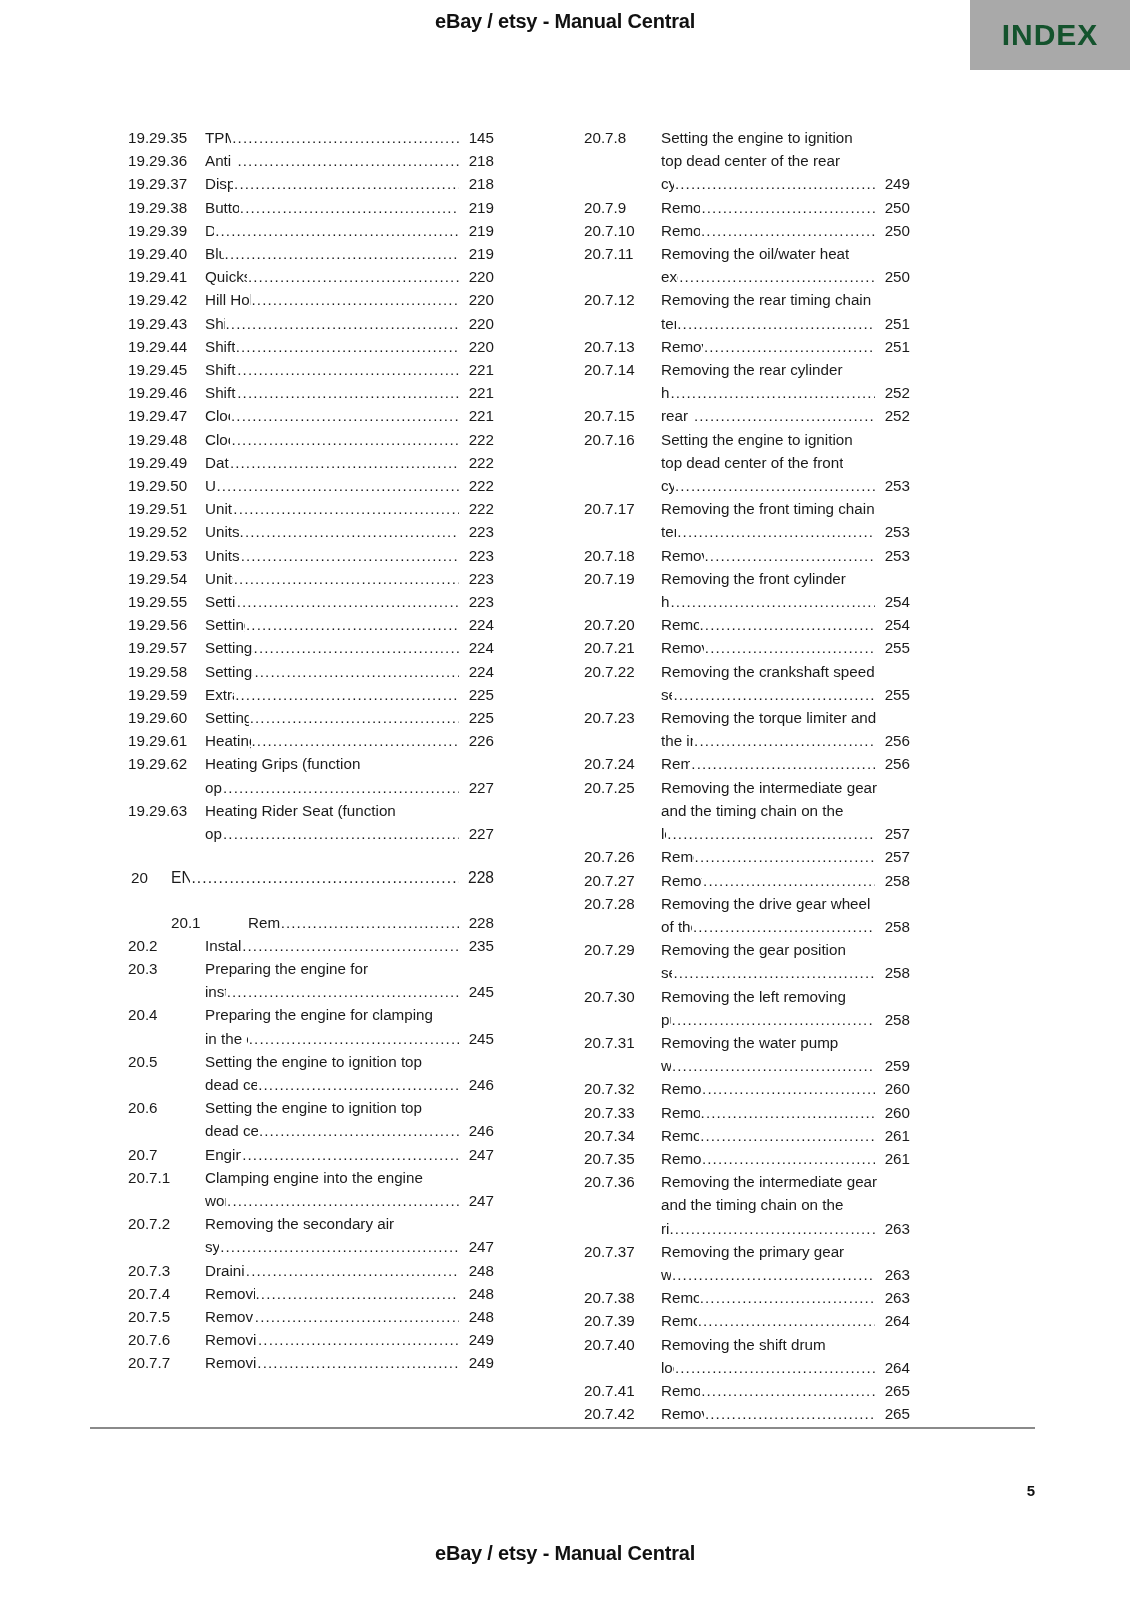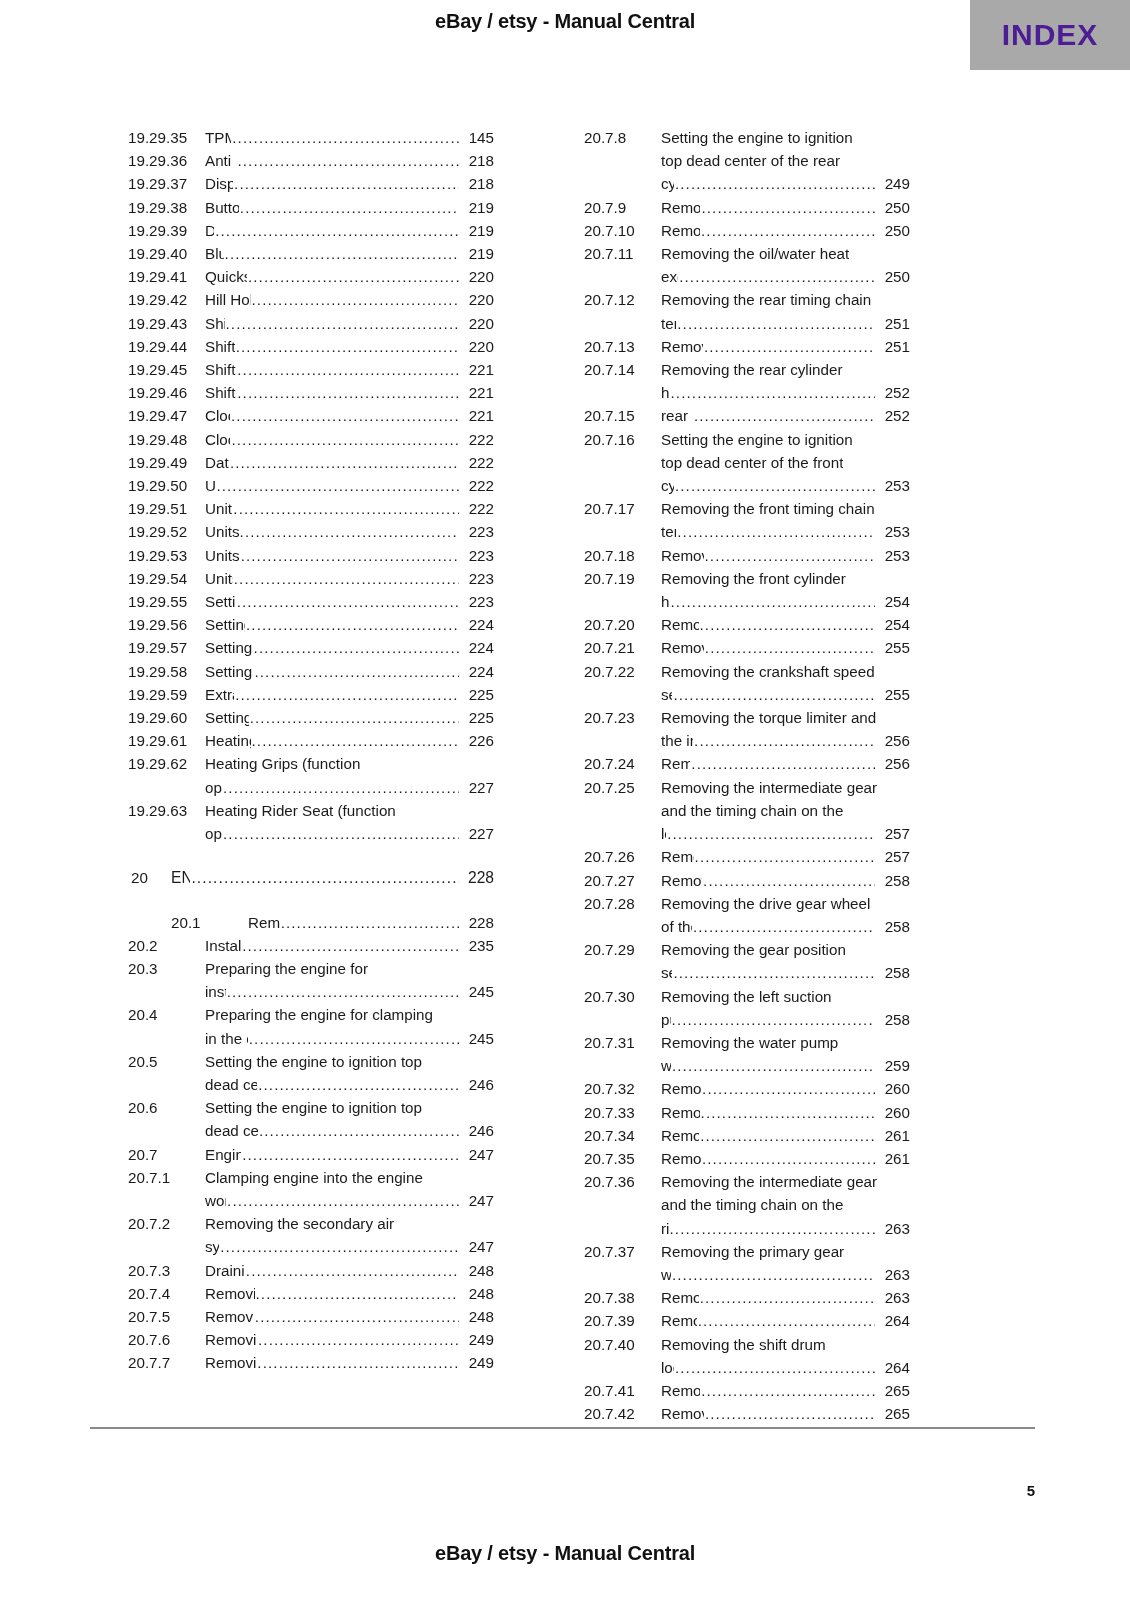--- a/index.html
+++ b/index.html
@@ -43,21 +43,21 @@
     height: 70px;
     background: #a9a9a9;
     display: flex;
     align-items: center;
     justify-content: center;
   }
   .index-tab-label {
     font-size: 30px;
     font-weight: 700;
     letter-spacing: 1px;
-    color: #4c1d95;
+    color: #14532d;
   }
 
   
   .toc {
     position: absolute;
     top: 126px;
     left: 0;
     width: 1130px;
   }
   .col {
@@ -899,21 +899,21 @@
             <span class="txt">sensor</span>
             <span class="leader"></span>
             <span class="pg">258</span>
           </div>
         </div>
       </div>
       <div class="entry lvl-sub">
         <div class="num">20.7.30</div>
         <div class="body-wrap">
           <div class="cont">
-            <span class="txt">Removing the left suction</span>
+            <span class="txt">Removing the left removing</span>
           </div>
           <div class="line">
             <span class="txt">pump</span>
             <span class="leader"></span>
             <span class="pg">258</span>
           </div>
         </div>
       </div>
       <div class="entry lvl-sub">
         <div class="num">20.7.31</div>

